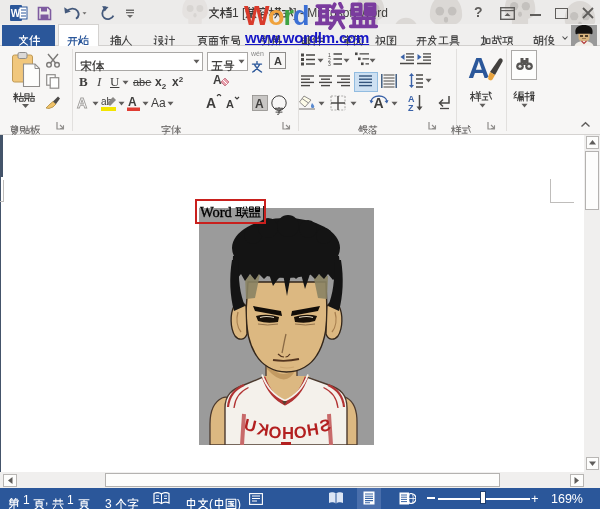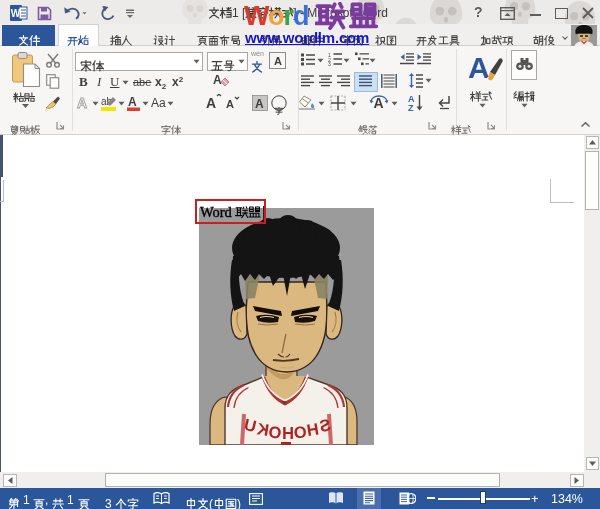--- a/index.html
+++ b/index.html
@@ -895,21 +895,21 @@
 <ellipse cx="12" cy="6.5" rx="2.2" ry="5" fill="none" stroke="#fff" stroke-width="0.8"></ellipse>
 <path d="M7 6.5 H17" stroke="#fff" stroke-width="0.8"></path>
 <rect x="0.5" y="0.5" width="9.5" height="12" fill="#fff"></rect>
 <path d="M2 3 H8 M2 5.2 H8 M2 7.4 H8 M2 9.6 H8" stroke="#3a66a6" stroke-width="1"></path>
     </svg>
   </div>
 <div class="ab" style="left:427px;top:497px;width:8px;height:2px;background:#fff;"></div>
 <div class="ab" style="left:438px;top:498px;width:92px;height:1.5px;background:#fff;"></div>
 <div class="ab" style="left:480px;top:491px;width:6px;height:13px;background:#fdfdfc;border:1px solid #1e3e6e;box-sizing:border-box;"></div>
 <div class="t" style="left:531px;top:491px;font-size:13px;color:#fff;">+</div>
-<div class="t" style="left:551px;top:492px;font-size:12.5px;color:#fff;">134%</div>
+<div class="t" style="left:551px;top:492px;font-size:12.5px;color:#fff;">169%</div>
 <div class="t" style="left:244px;top:1px;font-size:27px;font-weight:bold;letter-spacing:-1px;">
 <span style="color:#d93a2b">W</span><span style="color:#f0a23c">o</span><span style="color:#3fa344">r</span><span style="color:#3b6fd4">d</span></div>
 <div class="ab" style="left:315px;top:2px;"><svg width="68" height="29" viewBox="0 0 234.5 100" style="display:inline-block;vertical-align:-2px;">
       <g transform="translate(0.0,0)">
         <path d="M8 14 H52 M18 14 V72 M42 14 V72 M18 32 H42 M18 50 H42 M4 74 H54 M68 8 L62 20 M86 6 L92 18 M60 32 H98 M56 54 H98 M78 32 V54 M74 54 C68 70 62 80 52 90 M80 54 C86 70 92 80 98 88" fill="none" stroke="#7a3b9e" stroke-width="13" stroke-linecap="round" stroke-linejoin="round"></path>
       </g>
       <g transform="translate(117.2,0)">
         <path d="M12 8 H40 V42 H12 Z M12 26 H40 M58 8 H88 V42 H58 Z M58 22 H88 M58 34 H88 M18 56 V82 M40 56 V82 M62 56 V82 M84 56 V82 M14 56 H86 M6 84 H94" fill="none" stroke="#7a3b9e" stroke-width="13" stroke-linecap="round" stroke-linejoin="round"></path>
       </g>
     </svg></div>

